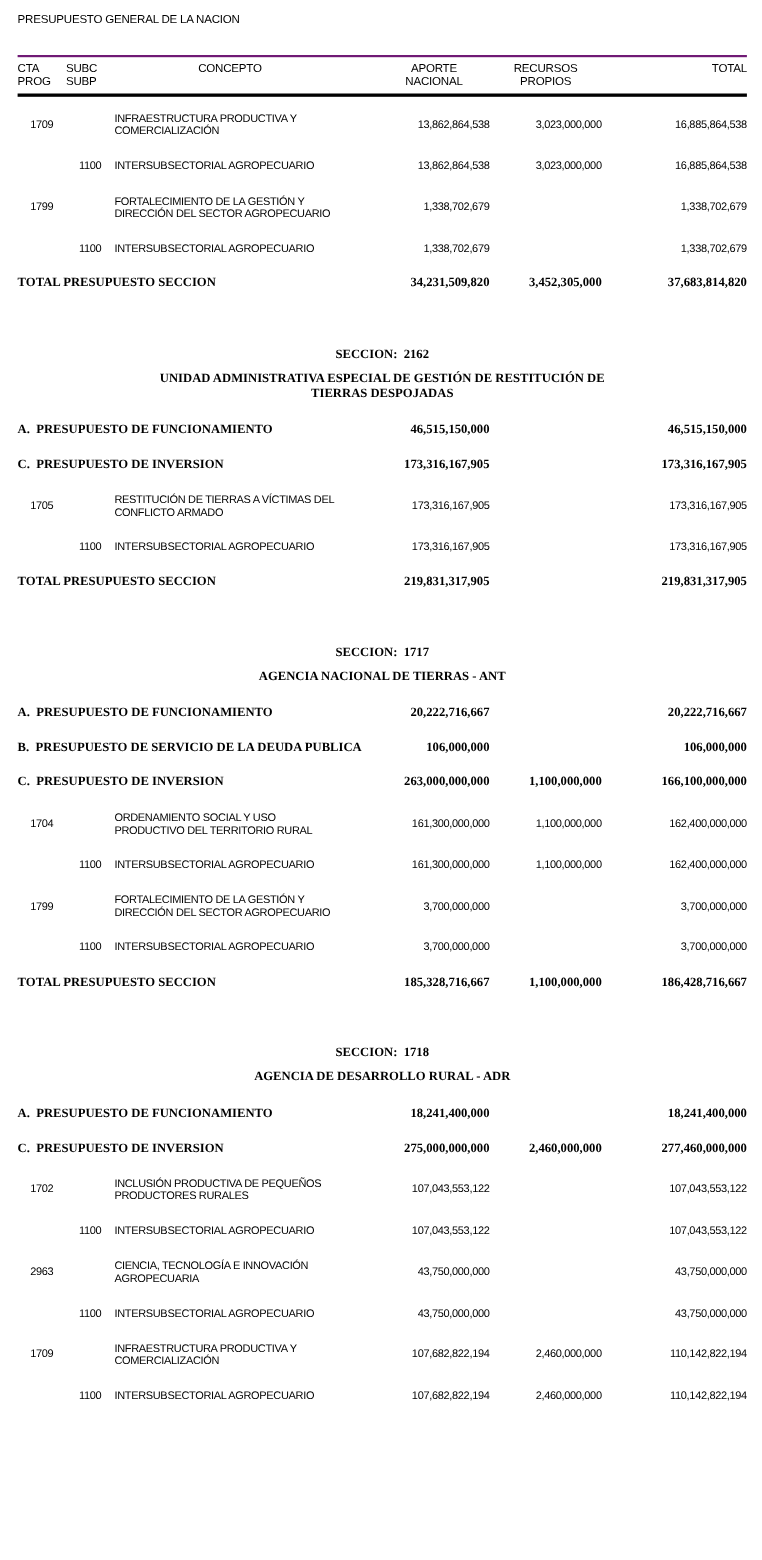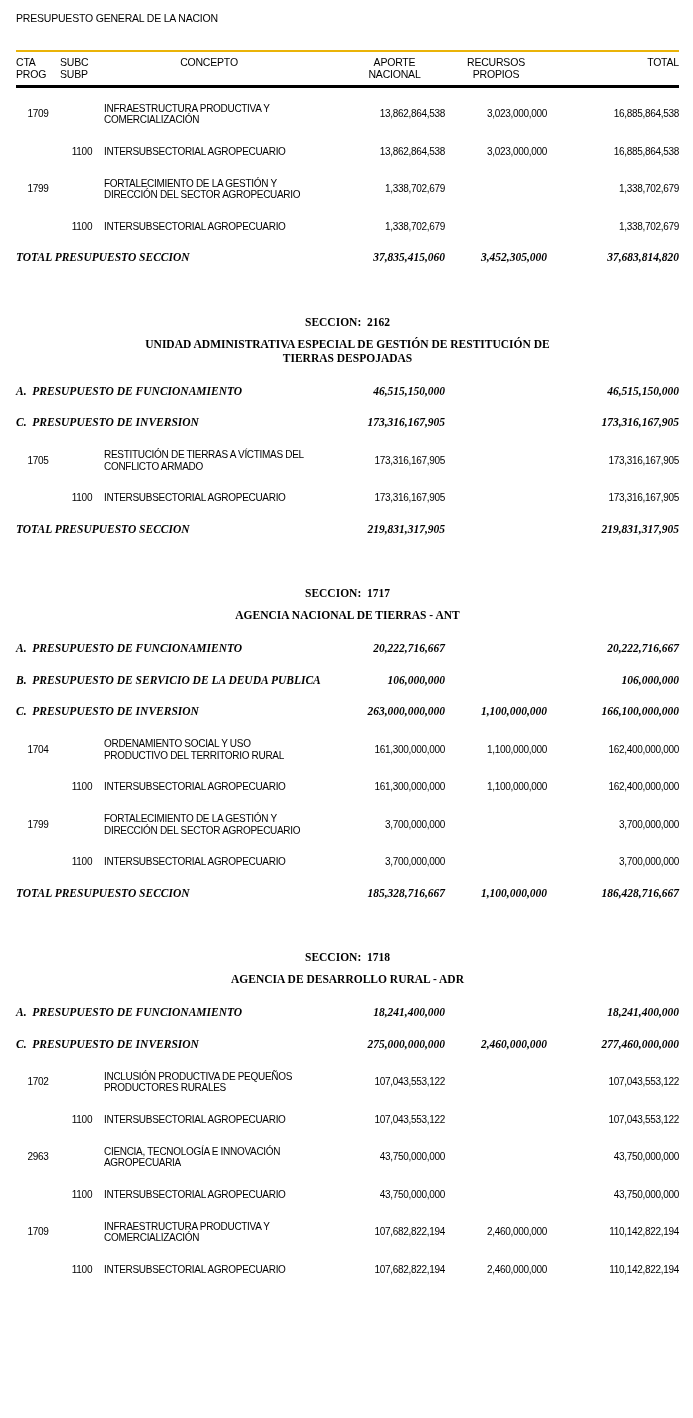--- a/index.html
+++ b/index.html
@@ -15,21 +15,21 @@
   }
   .doc-title {
     padding-top:12px;
     font-size:10.5px;
     letter-spacing:-0.2px;
     margin-bottom:26px;
   }
   .thead {
     display:grid;
     grid-template-columns:44px 44px 240px 101px 102px 1fr;
-    border-top:2px solid #eab308;
+    border-top:2px solid #701a75;
     border-bottom:3px solid #000;
     padding:4px 0 5px 0;
     font-size:10.5px;
     line-height:12px;
     letter-spacing:-0.2px;
   }
   .thead .h { white-space:pre-line; }
   .h-cta { text-align:left; }
   .h-subc { text-align:left; }
   .h-concepto { text-align:center; padding-right:30px; }
@@ -57,21 +57,20 @@
   .c4 { grid-column:4; }
   .c5 { grid-column:5; }
   .c6 { grid-column:6; }
 
   .row.letter, .row.total {
     font-family:"Liberation Serif", serif;
     font-weight:bold;
     font-size:11.5px;
     letter-spacing:0;
     margin-bottom:20px;
-    font-style:italic;
   }
   .row.total { margin-top:11px; margin-bottom:20px; }
   .c-label { grid-column:1 / 4; white-space:pre-wrap; }
 
   .section-heading {
     text-align:center;
     font-family:"Liberation Serif", serif;
     font-weight:bold;
     font-size:11.5px;
     margin:52px 0 9px 0;
@@ -132,21 +131,21 @@
         <div class="row subprogram">
           <div class="c-code"></div>
           <div class="c-sub">1100</div>
           <div class="c-concept">INTERSUBSECTORIAL AGROPECUARIO</div>
           <div class="c-num c4">1,338,702,679</div>
           <div class="c-num c5"></div>
           <div class="c-num c6">1,338,702,679</div>
         </div>
         <div class="row total">
           <div class="c-label">TOTAL PRESUPUESTO SECCION</div>
-          <div class="c-num c4">37,835,415,060</div>
+          <div class="c-num c4">34,231,509,820</div>
           <div class="c-num c5">3,452,305,000</div>
           <div class="c-num c6">37,683,814,820</div>
         </div>
       </div>
       <div class="section-block">
         <div class="section-heading">SECCION:  2162</div>
         <div class="entity-name">UNIDAD ADMINISTRATIVA ESPECIAL DE GESTIÓN DE RESTITUCIÓN DE TIERRAS DESPOJADAS</div>
         <div class="row letter">
           <div class="c-label">A.  PRESUPUESTO DE FUNCIONAMIENTO</div>
           <div class="c-num c4">46,515,150,000</div>

